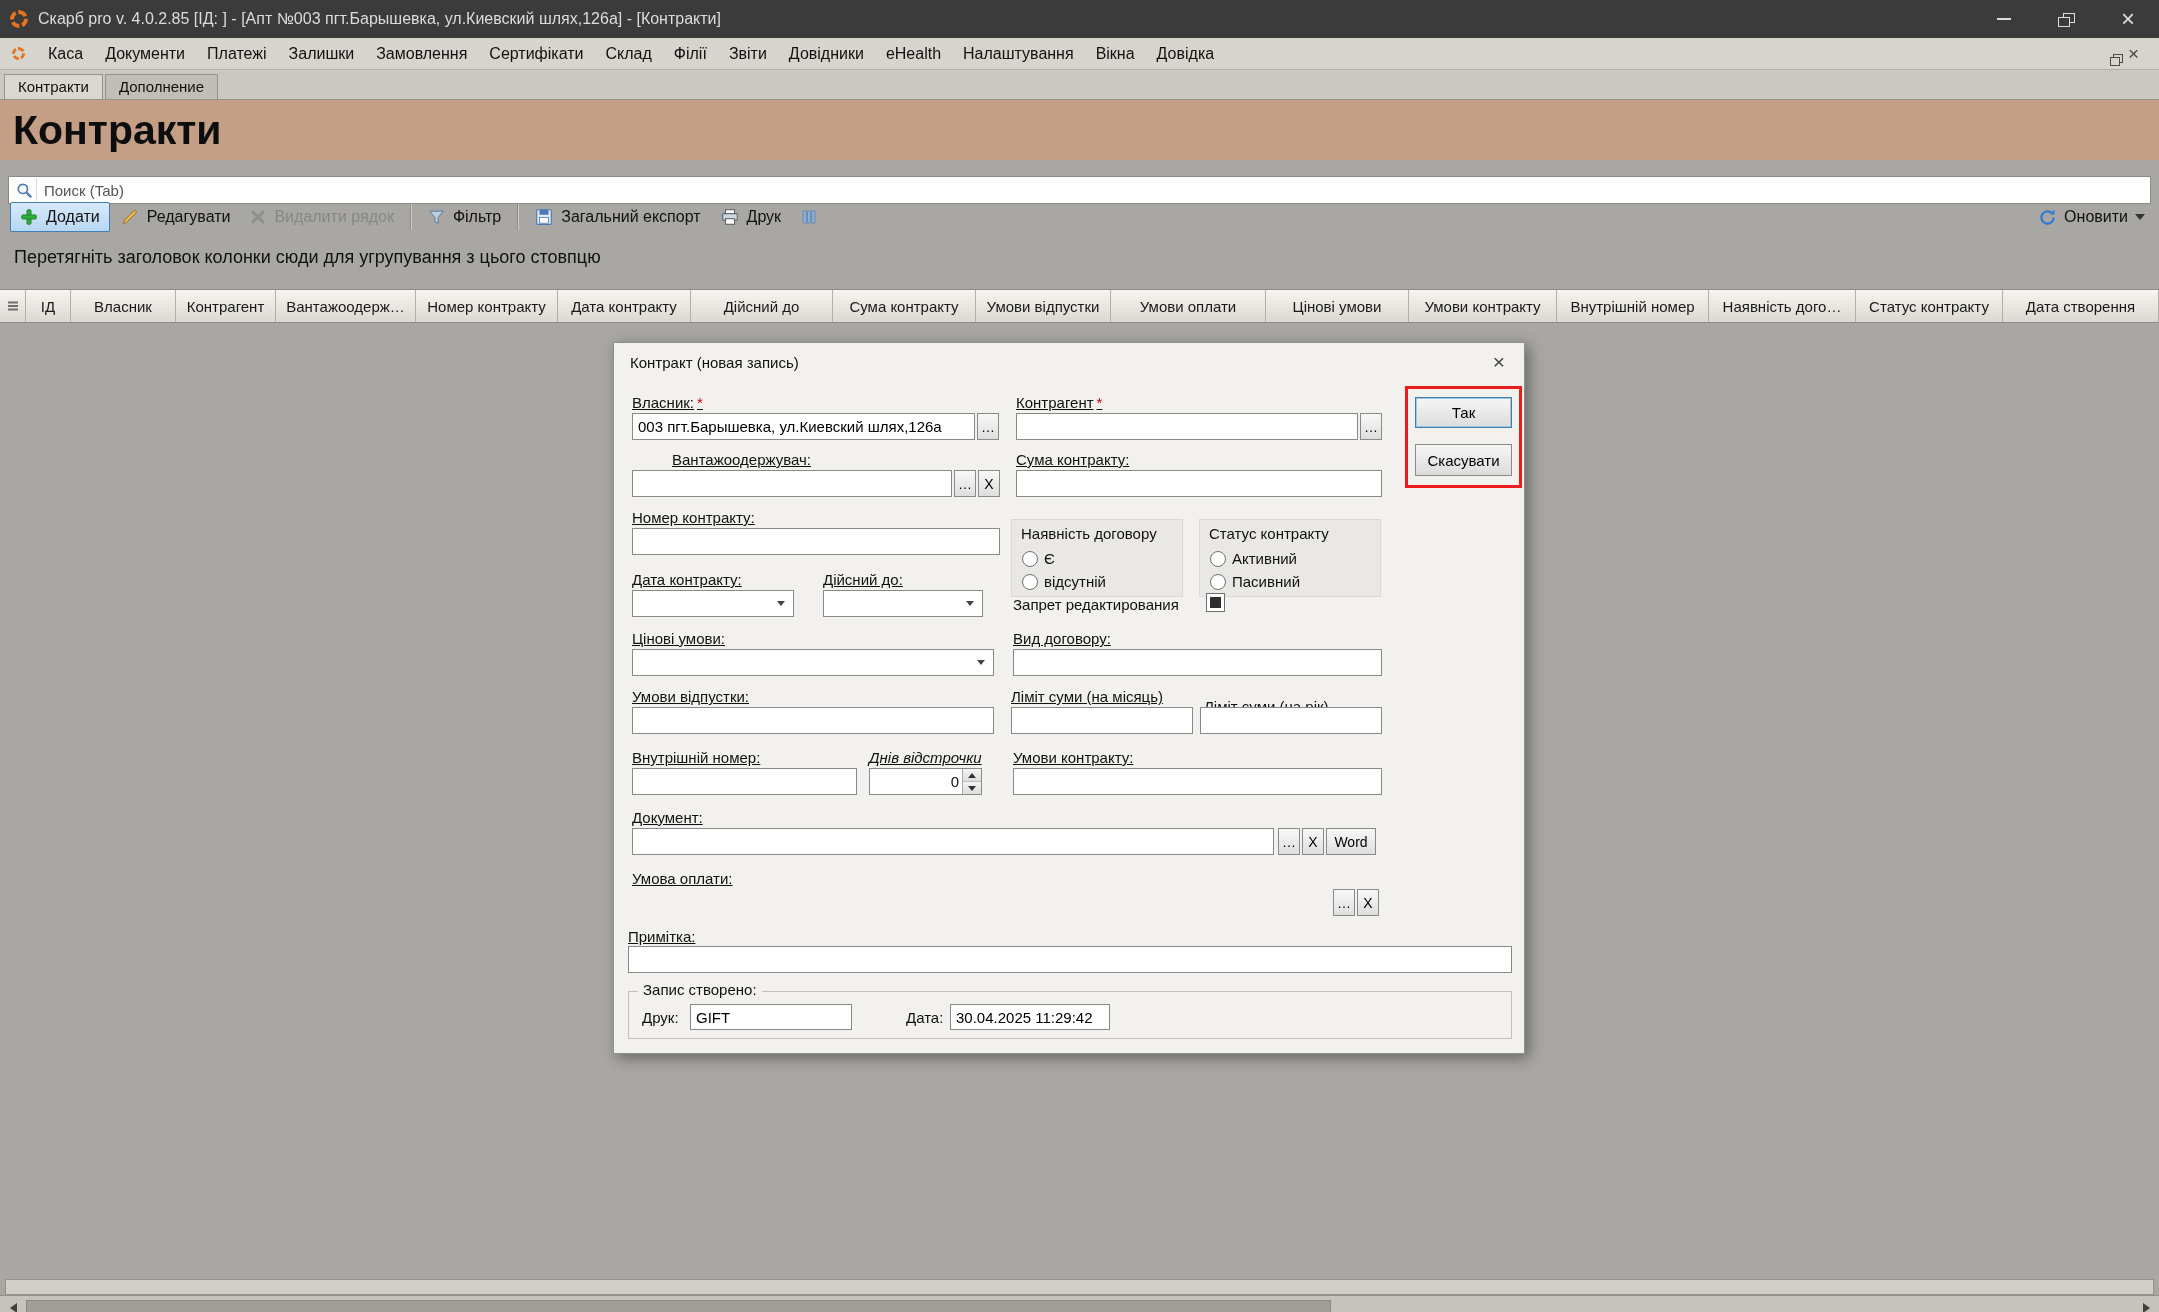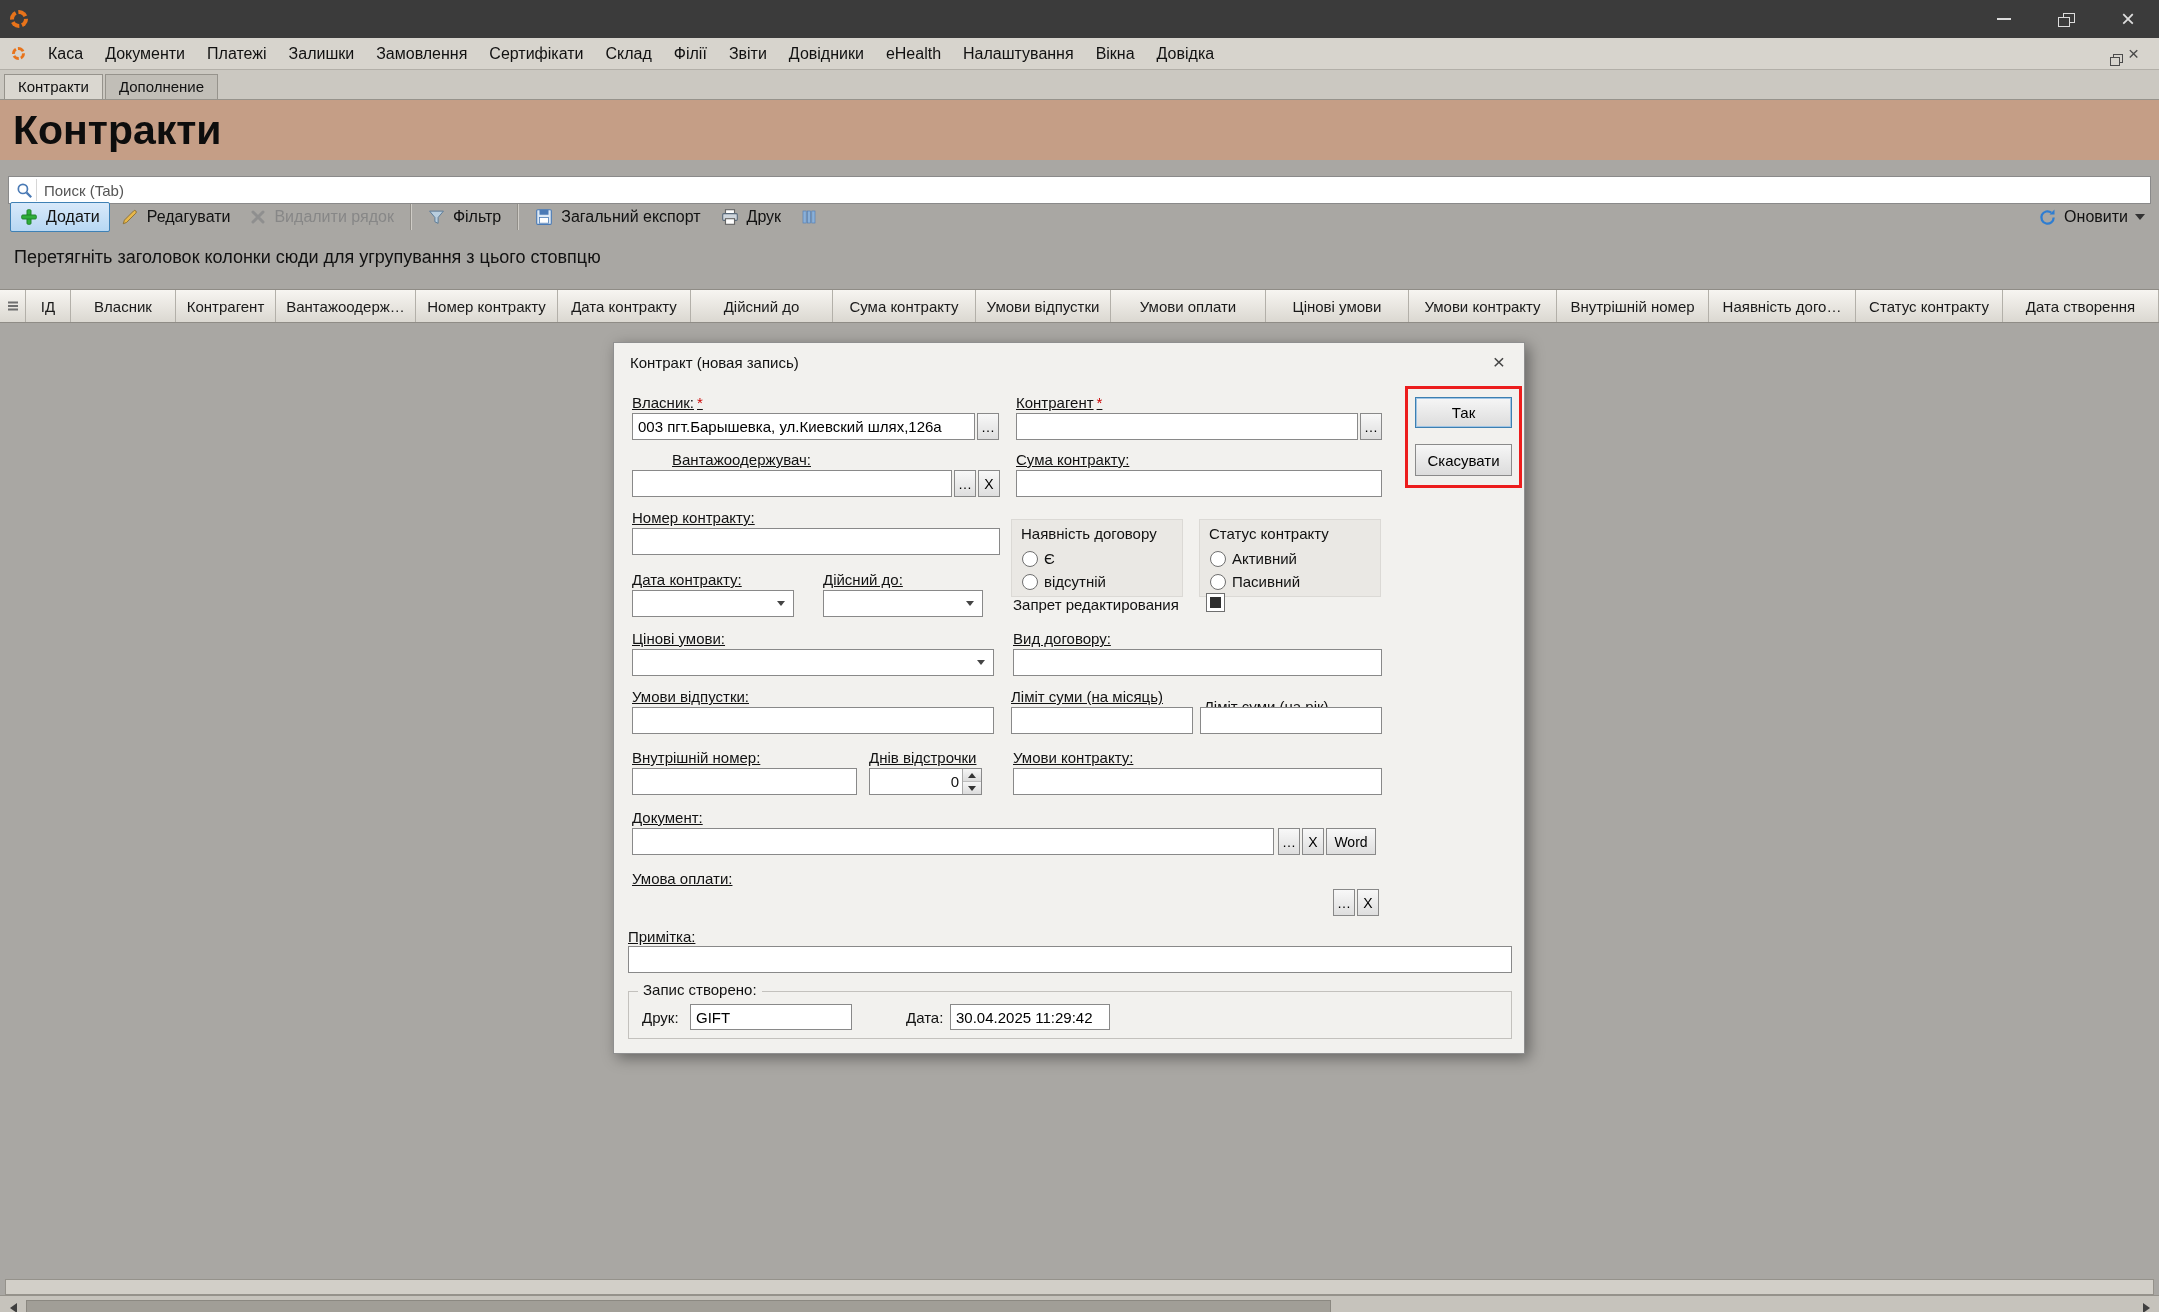--- a/index.html
+++ b/index.html
@@ -102,20 +102,21 @@
 #btn-ok{top:54px;height:31px;border:1px solid #3c7fb1;box-shadow:inset 0 0 0 1px #9fc4e4;}
 #btn-cancel{top:101px;height:32px;}
 .red-annotation{position:absolute;left:791px;top:43px;width:117px;height:102px;border:3px solid #ec1c1c;pointer-events:none;z-index:5;}
 .ico{flex:0 0 auto;display:inline-block;}
 </style>
 </head>
 <body>
 
 <div class="titlebar">
   <span class="logo-ring"></span>
+  <span class="title-text">Скарб pro v. 4.0.2.85 [ІД:        ] - [Апт №003 пгт.Барышевка, ул.Киевский шлях,126а] - [Контракти]</span>
   <div class="win-controls">
     <span class="wc">
         <span class="glyph-min"></span>
       </span>
     <span class="wc">
         <span class="glyph-restore"></span>
       </span>
     <span class="wc wc-close">
         <span>×</span>
       </span>
@@ -348,21 +349,21 @@
 
   <div class="lbl" style="left:18px;top:345px;">Умови відпустки:</div>
   <input class="txt" style="left: 18px; top: 364px; width: 362px;">
   <div class="lbl" style="left:397px;top:345px;">Ліміт суми (на місяць)</div>
   <input class="txt" style="left: 397px; top: 364px; width: 182px;">
   <div class="lbl" style="left:590px;top:355px;text-align:right;">Ліміт суми (на рік)</div>
   <input class="txt" style="left: 586px; top: 364px; width: 182px;">
 
   <div class="lbl" style="left:18px;top:406px;">Внутрішній номер:</div>
   <input class="txt" style="left: 18px; top: 425px; width: 225px;">
-  <div class="lbl" style="left:255px;top:406px;">Днів відстрочки</div>
+  <div class="lbl" style="left:255px;top:406px;font-style:italic;">Днів відстрочки</div>
   <div class="spinbox" style="left:255px;top:425px;width:113px;">
     <span class="spin-val">0</span>
     <span class="spin-btns">
       <span class="spin-b">
           <span class="tri-up-s"></span>
         </span>
       <span class="spin-b">
           <span class="tri-down-s"></span>
         </span>
     </span>

